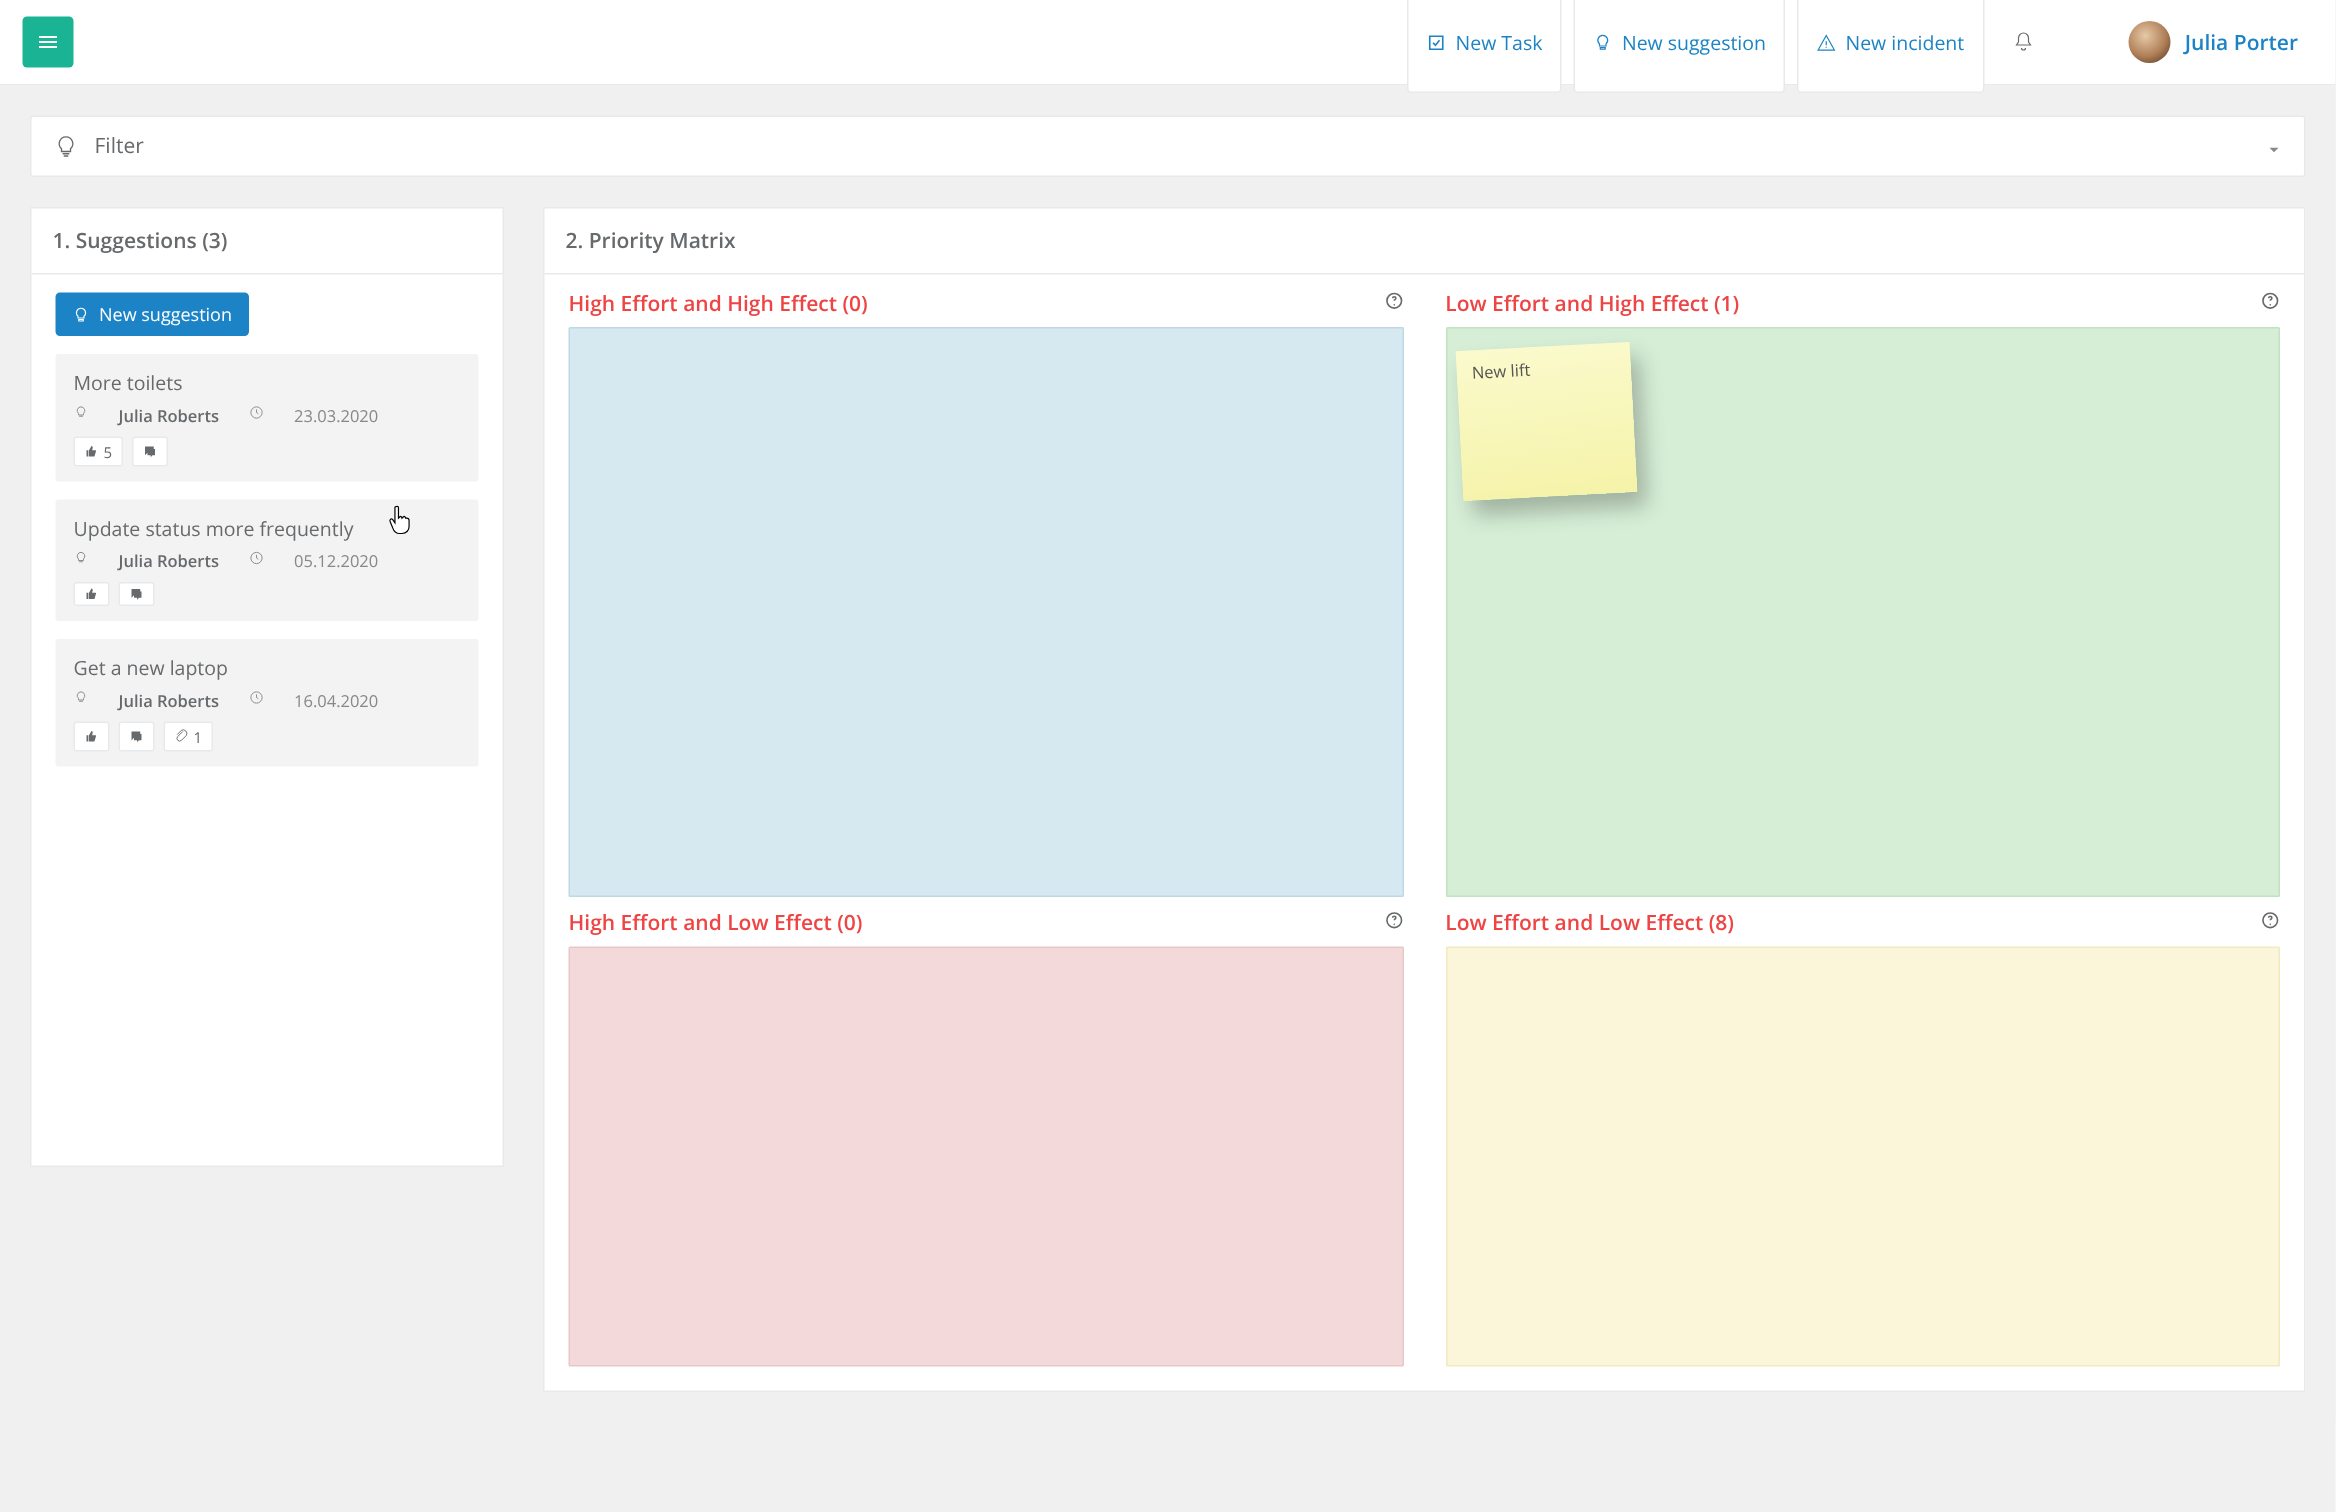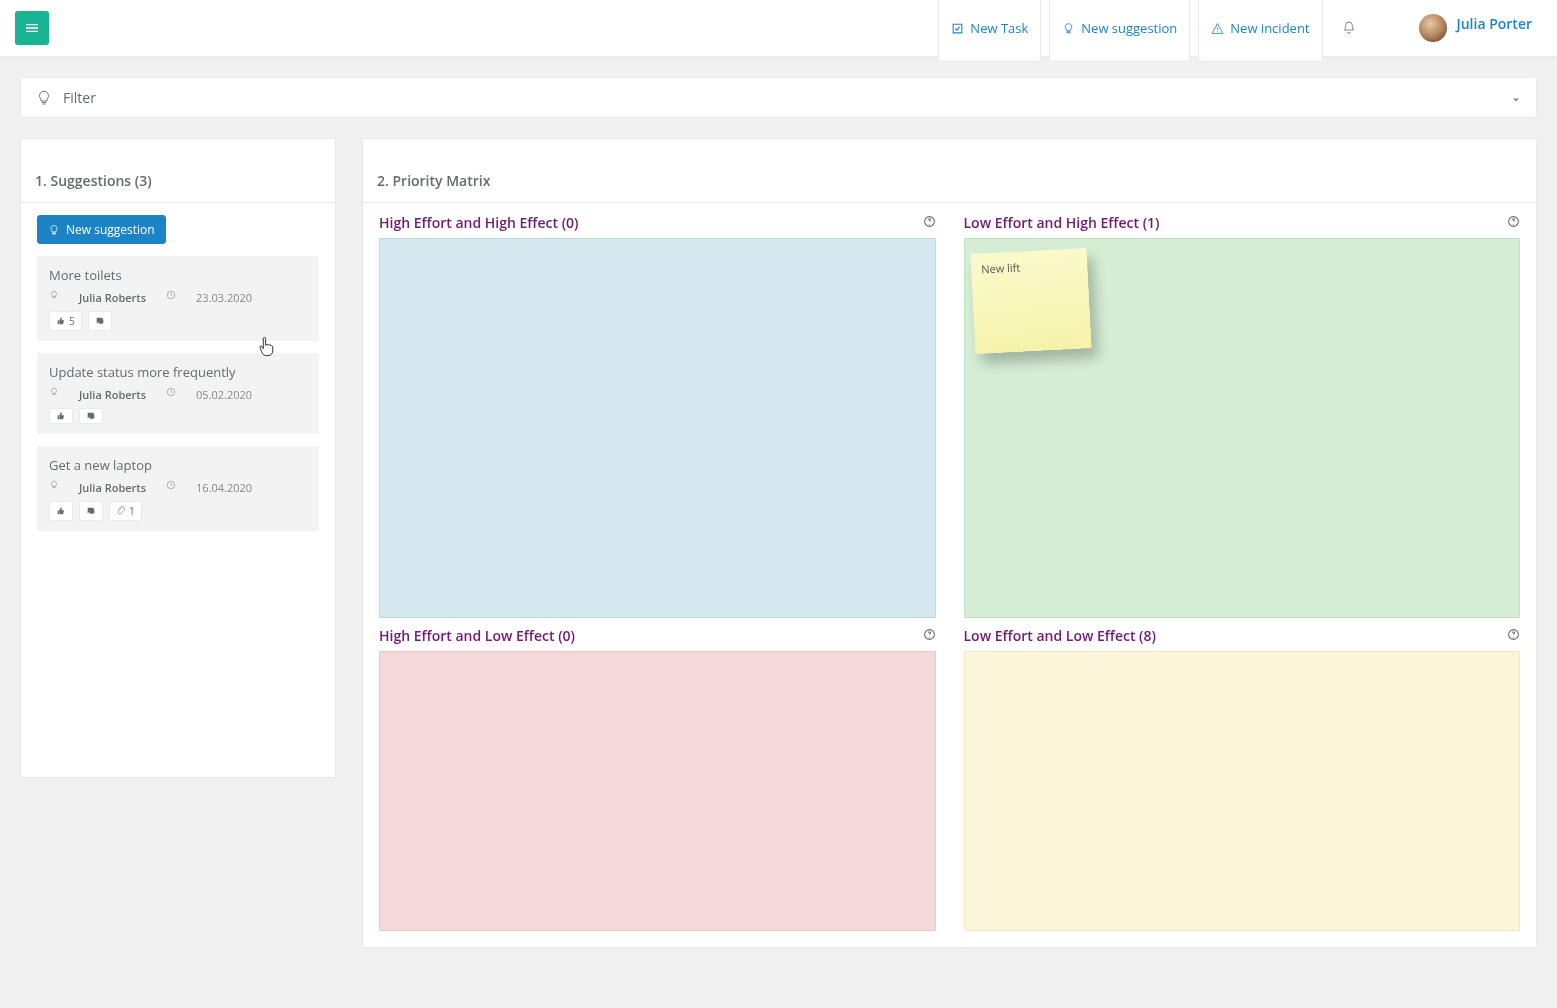--- a/index.html
+++ b/index.html
@@ -41,21 +41,21 @@
   }
   .top-btn svg { width: 13px; height: 13px; margin-right: 6px; fill: #1c84c6; }
   .bell {
     margin-left: 16px;
     width: 20px; height: 20px;
     display: flex; align-items: center; justify-content: center;
     cursor: pointer;
   }
   .bell svg { width: 16px; height: 16px; fill: none; stroke: #676a6c; stroke-width: 1.2; }
   .user-area {
-    display: flex; margin-left: 60px; margin-right: 10px; cursor: pointer;
+    display: flex; align-items: center; margin-left: 60px; margin-right: 10px; cursor: pointer;
   }
   .avatar {
     width: 28px; height: 28px; border-radius: 50%;
     background: radial-gradient(circle at 40% 35%, #e6c9a8 0%, #b07f57 55%, #4a2f1e 100%);
     margin-right: 10px;
   }
   .user-name { color: #1c84c6; font-weight: 600; font-size: 14px; }
 
   .filter-bar {
     margin: 20px;
@@ -79,21 +79,20 @@
     border: 1px solid #e7eaec;
   }
   .panel-left { width: 316px; flex: 0 0 316px; min-height: 640px; }
   .panel-right { flex: 1; min-height: 640px; }
   .panel-header {
     padding: 12px 14px;
     border-bottom: 1px solid #e7eaec;
     font-weight: 600;
     font-size: 14px;
     color: #676a6c;
-    margin-top: 20px;
   }
   .panel-body { padding: 12px 16px; }
 
   .btn-primary {
     background: #1c84c6;
     color: #fff;
     border-radius: 3px;
     padding: 5px 10px;
     display: inline-flex; align-items: center;
     cursor: pointer;
@@ -123,21 +122,21 @@
     font-size: 10px; color: #676a6c;
     cursor: pointer;
   }
   .mini-btn svg { width: 10px; height: 10px; fill: #676a6c; }
   .mini-btn span { margin-left: 3px; }
 
   .matrix { display: grid; grid-template-columns: 1fr 1fr; gap: 0 28px; padding: 2px 16px 16px 16px; }
   .quad-header {
     display: flex; align-items: center; justify-content: space-between;
     padding: 8px 0 6px 0;
-    font-weight: 600; font-size: 14px; color: #701a75;
+    font-weight: 600; font-size: 14px; color: #ef4444;
   }
   .quad-header .help { cursor: pointer; }
   .quad-header .help svg { width: 13px; height: 13px; fill: #676a6c; }
   .quad-box {
     height: 380px;
     position: relative;
     border-radius: 1px;
   }
   .quad-box.short { height: 280px; }
   .quad-blue   { background: #d6e9f0; border: 1px solid #bcd9e4; }
@@ -269,21 +268,21 @@
             <div class="suggestion-title">Update status more frequently</div>
             <div class="suggestion-meta">
               <svg viewBox="0 0 24 24">
                 <path d="M12 3a6 6 0 0 0-4 10.5V16h8v-2.5A6 6 0 0 0 12 3zM9 18h6" fill="none" stroke="#888" stroke-width="1.5"></path>
               </svg>
               <span class="author">Julia Roberts</span>
               <svg viewBox="0 0 24 24">
                 <circle cx="12" cy="12" r="9" fill="none" stroke="#888" stroke-width="1.5"></circle>
                 <path d="M12 7v5l3 2" fill="none" stroke="#888" stroke-width="1.5"></path>
               </svg>
-              <span>05.02.2020</span>
+              <span>05.12.2020</span>
             </div>
             <div class="suggestion-actions">
               <div class="mini-btn">
                 <svg viewBox="0 0 24 24">
                   <path d="M4 10h3v10H4zM8 20V10l4-7c1 0 2 1 2 3l-1 4h5c1 0 2 1 1 2l-2 7c0 1-1 1-1 1z"></path>
                 </svg>
               </div>
               <div class="mini-btn">
                 <svg viewBox="0 0 24 24">
                   <path d="M4 4h14v10H8l-4 4zM8 8h12v10h-4l-3 3v-3H8z"></path>

